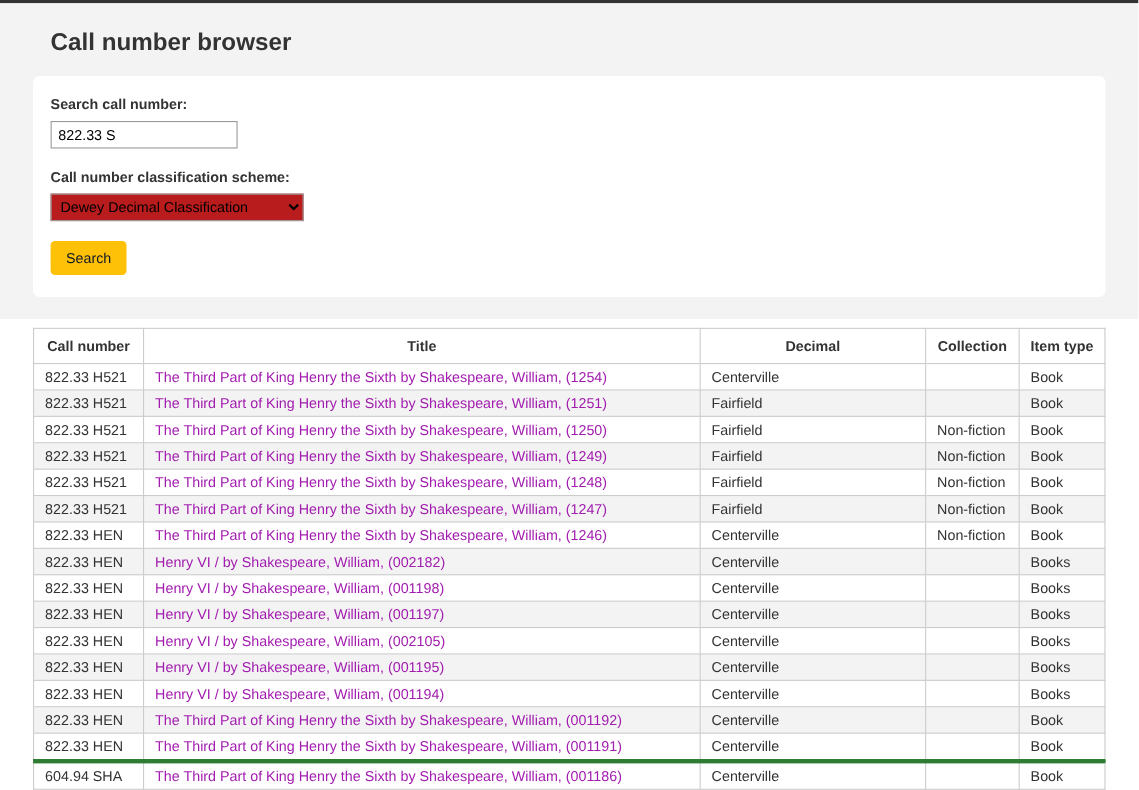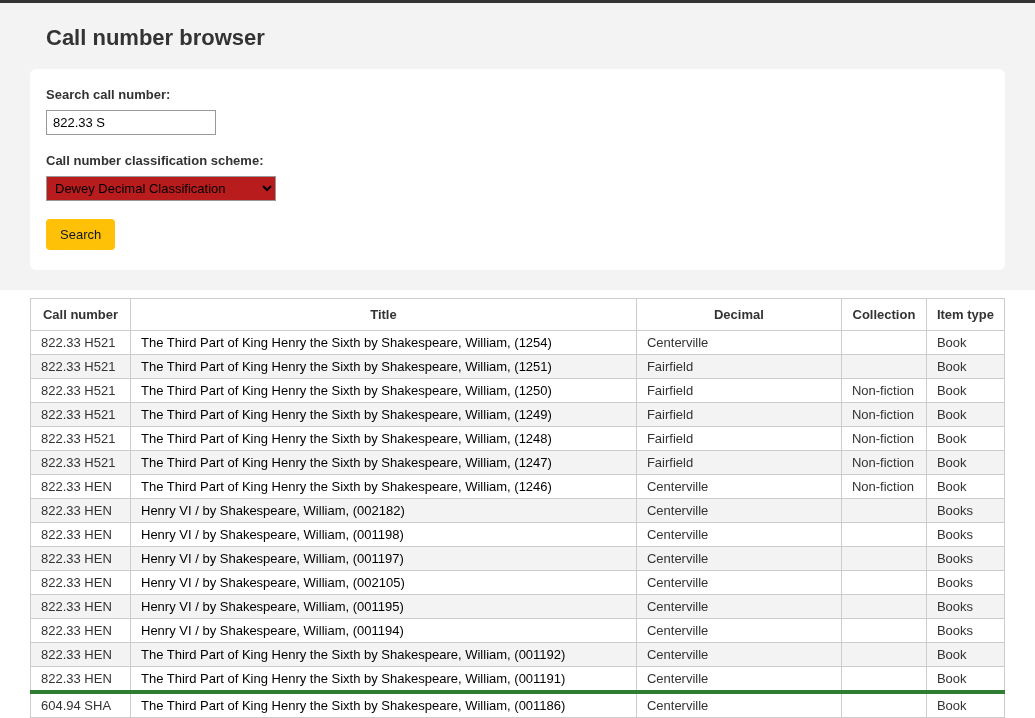--- a/index.html
+++ b/index.html
@@ -74,21 +74,21 @@
     white-space: nowrap;
   }
   th {
     text-align: center;
     font-weight: bold;
     background: #fff;
     padding: 8px 10px;
     margin-top: 26px;
   }
   td.title-cell a {
-    color: #000000;
+    color: #a21caf;
     text-decoration: none;
   }
   tbody tr:nth-child(even) td {
     background: #f3f3f3;
   }
   tbody tr:nth-child(odd) td {
     background: #fff;
   }
   tbody tr.marker td {
     border-top: 2px solid #2e7d32;

